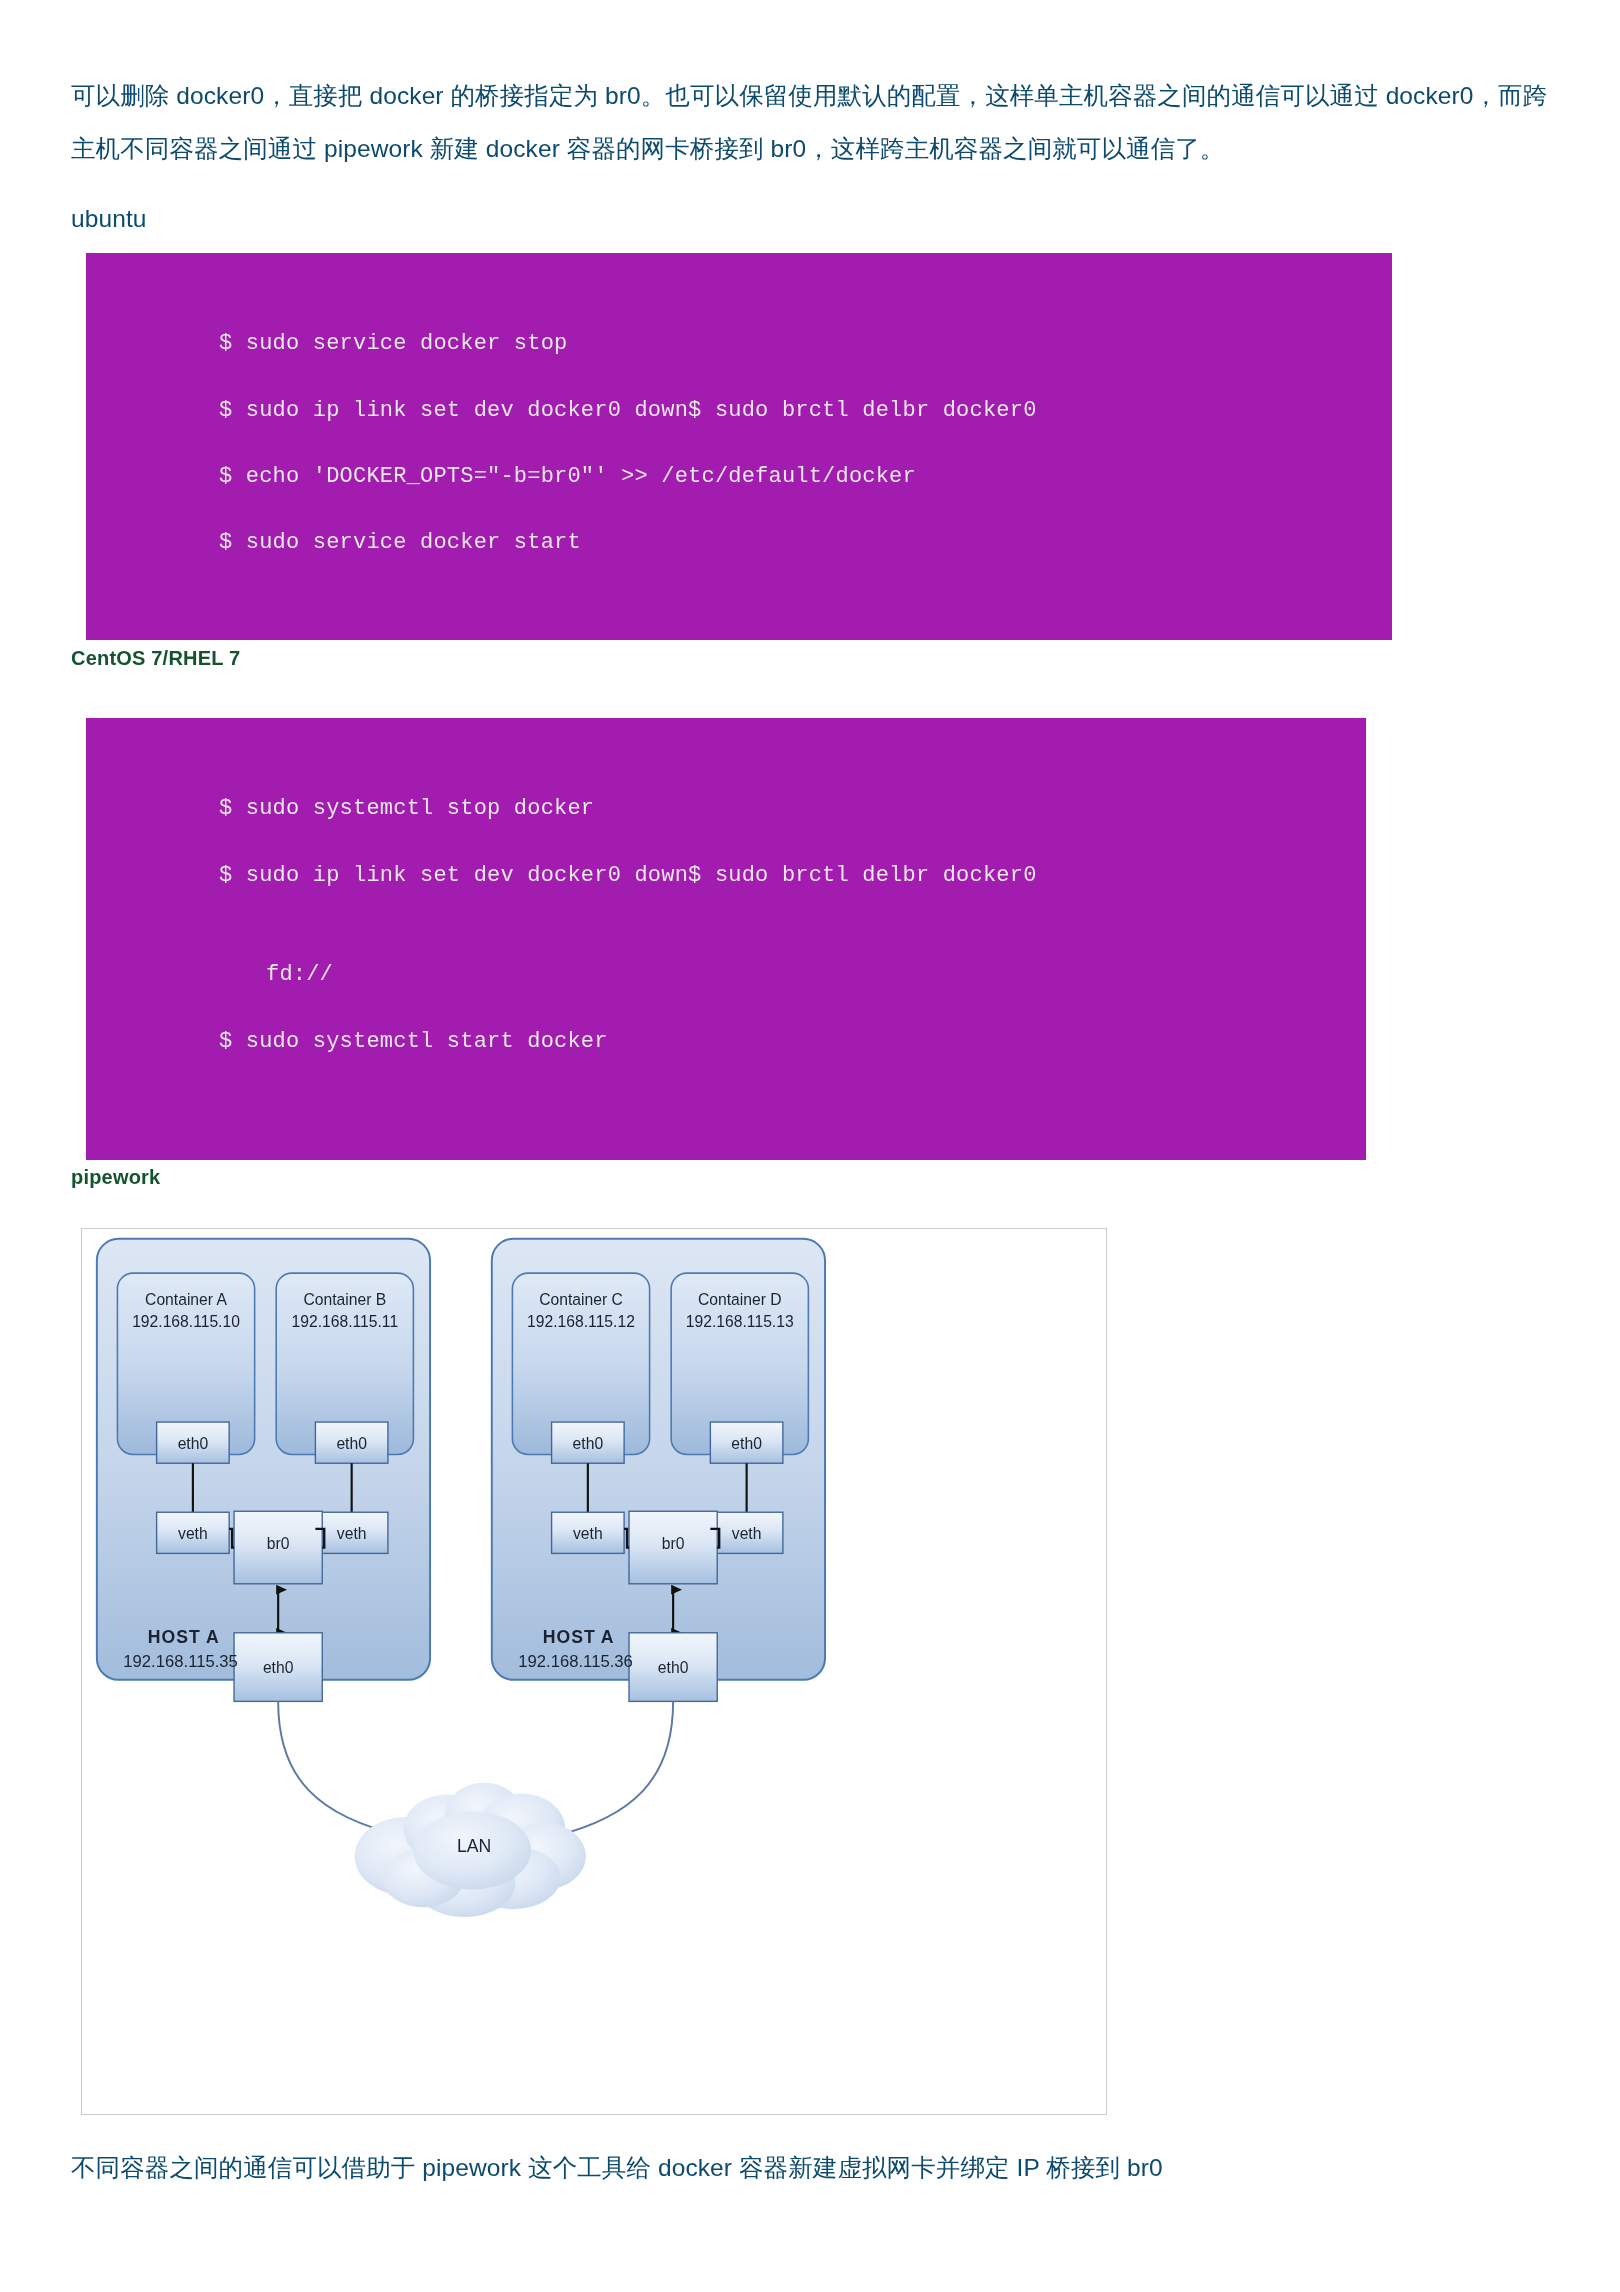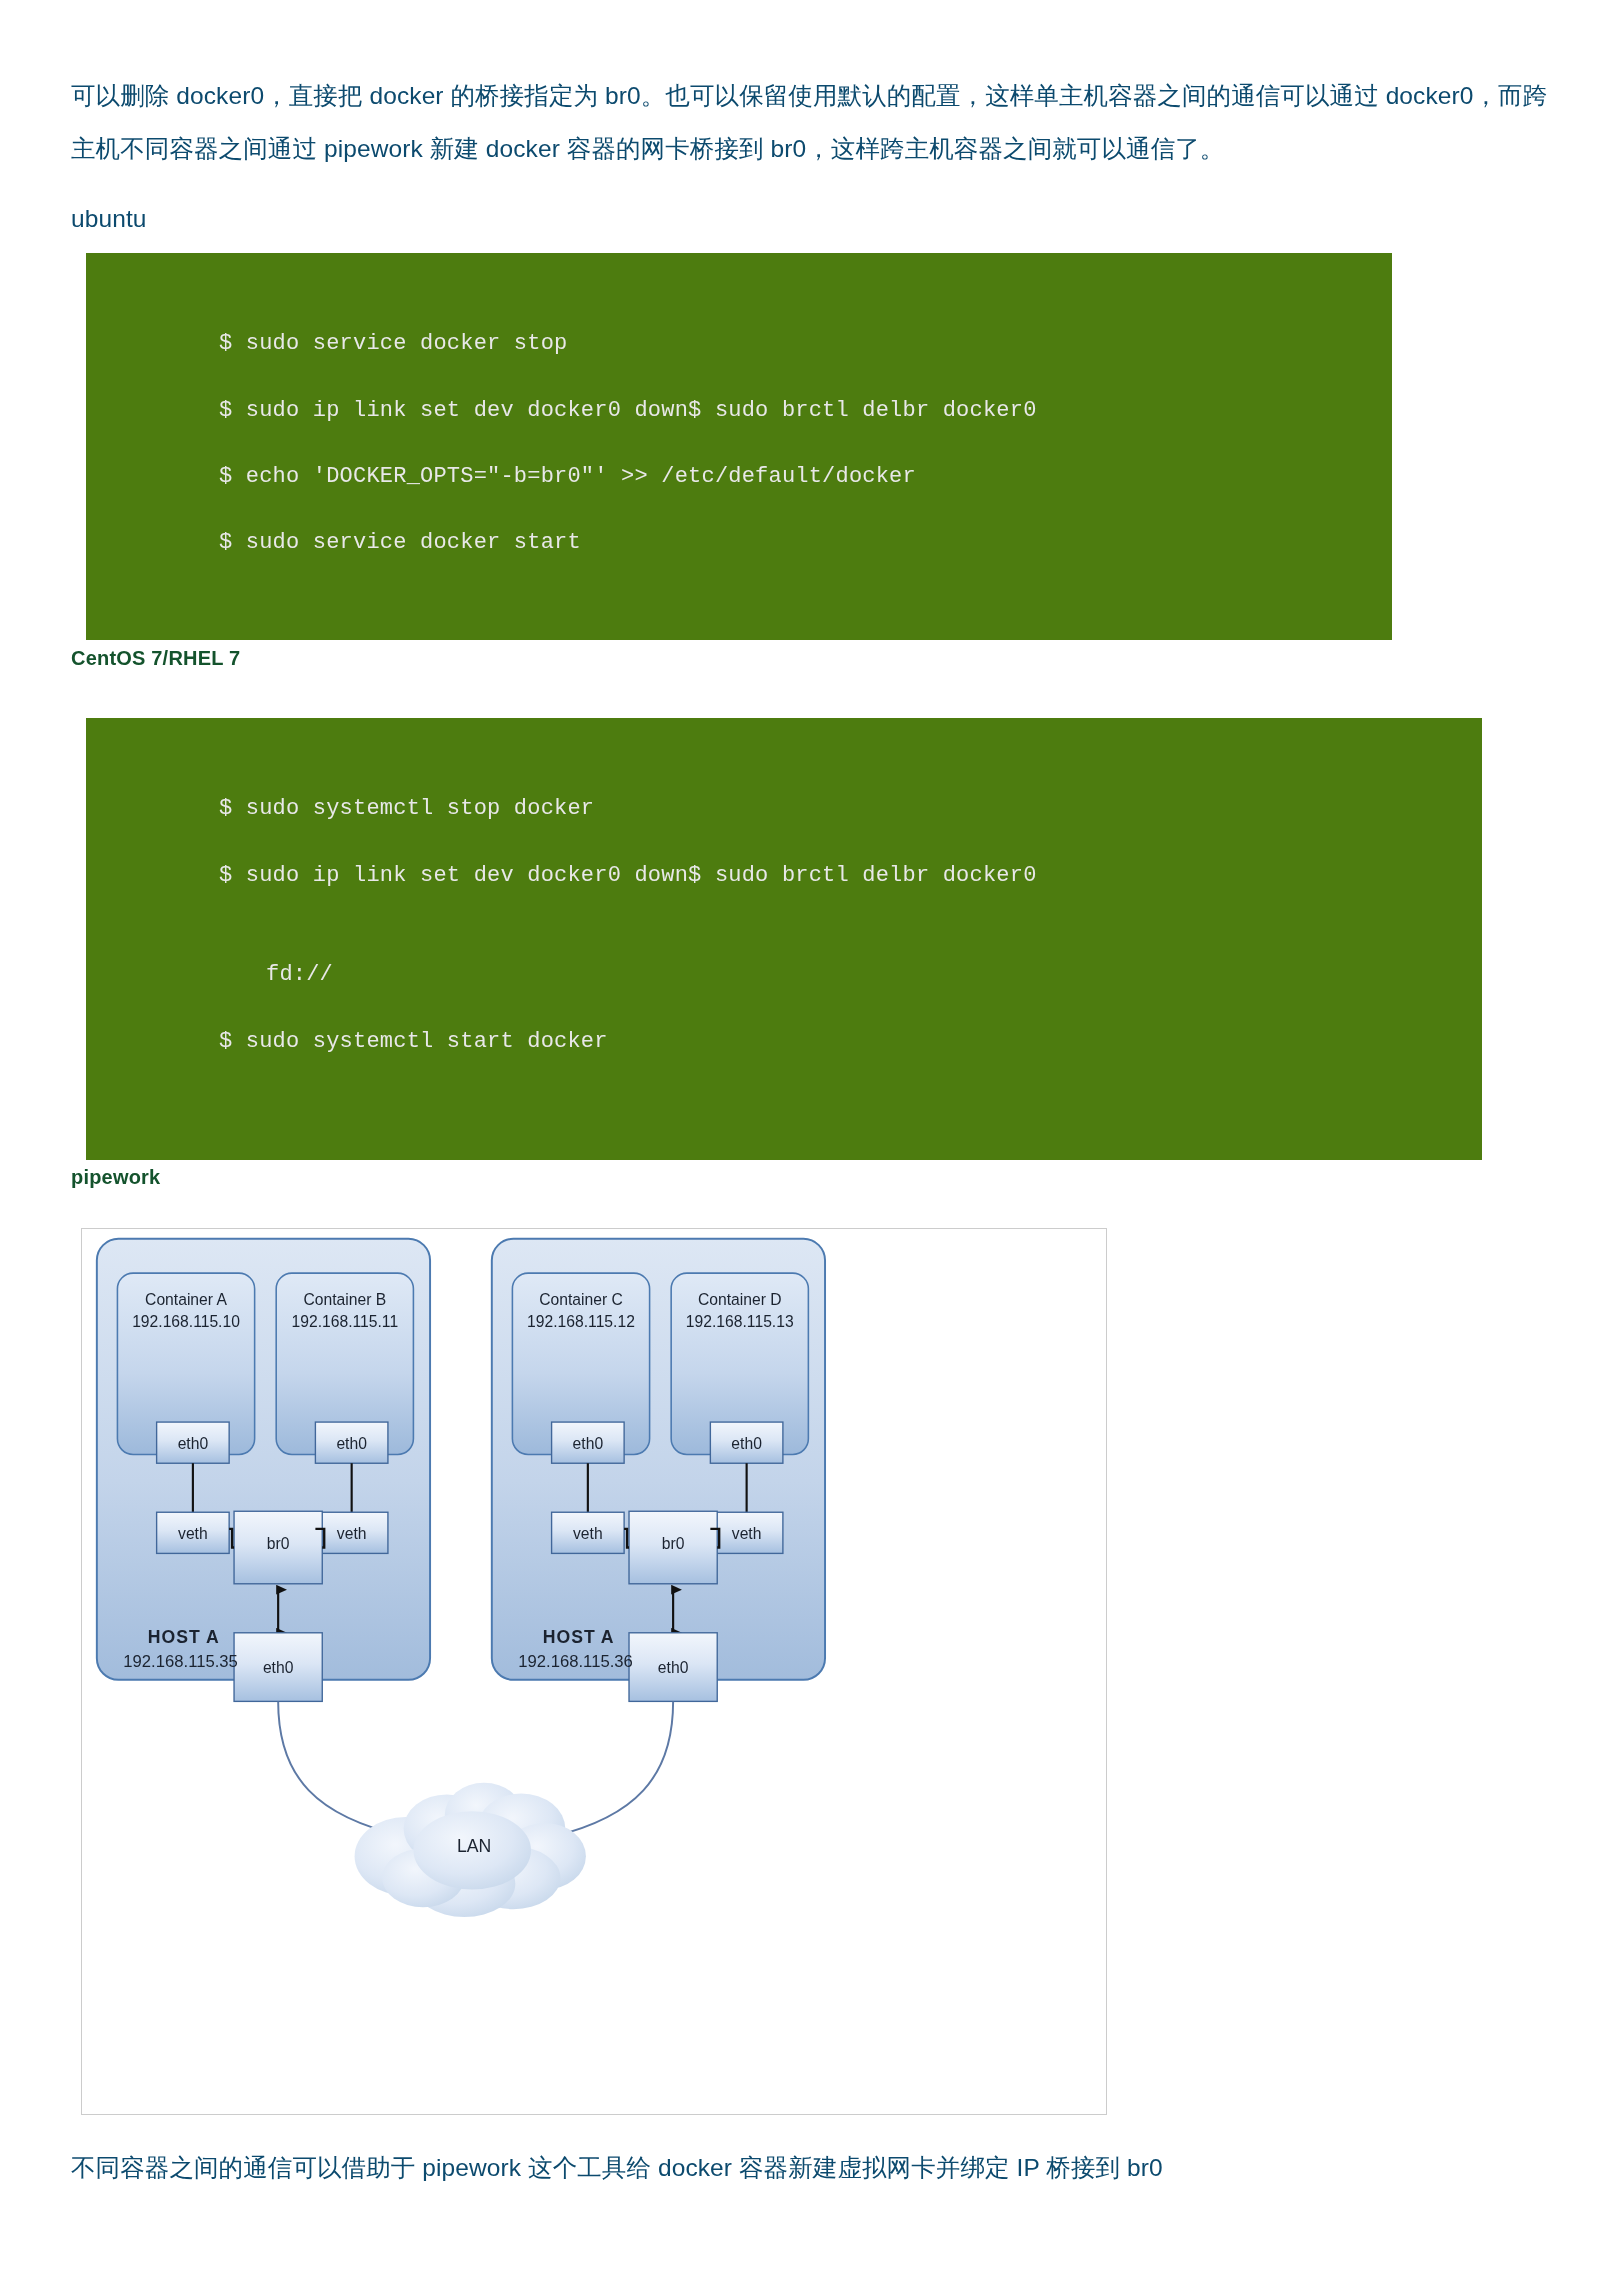--- a/index.html
+++ b/index.html
@@ -38,34 +38,34 @@
     font-weight: bold;
     color: #14532d;
     letter-spacing: 0.2px;
   }
   #head-centos { top: 647px; }
   #head-pipework { top: 1166px; }
 
   
   .codeblock {
     position: absolute;
-    background: #4d7c0f;
+    background: #a21caf;
     box-sizing: border-box;
     overflow: hidden;
   }
   #code-ubuntu {
     left: 86px;
     top: 253px;
     width: 1306px;
     height: 387px;
   }
   #code-centos {
     left: 86px;
     top: 718px;
-    width: 1396px;
+    width: 1280px;
     height: 442px;
   }
   .codeline {
     position: absolute;
     left: 133px;
     font-family: "Liberation Mono", "DejaVu Sans Mono", monospace;
     font-size: 22px;
     color: #e8e8e8;
     white-space: pre;
     letter-spacing: 0.2px;

